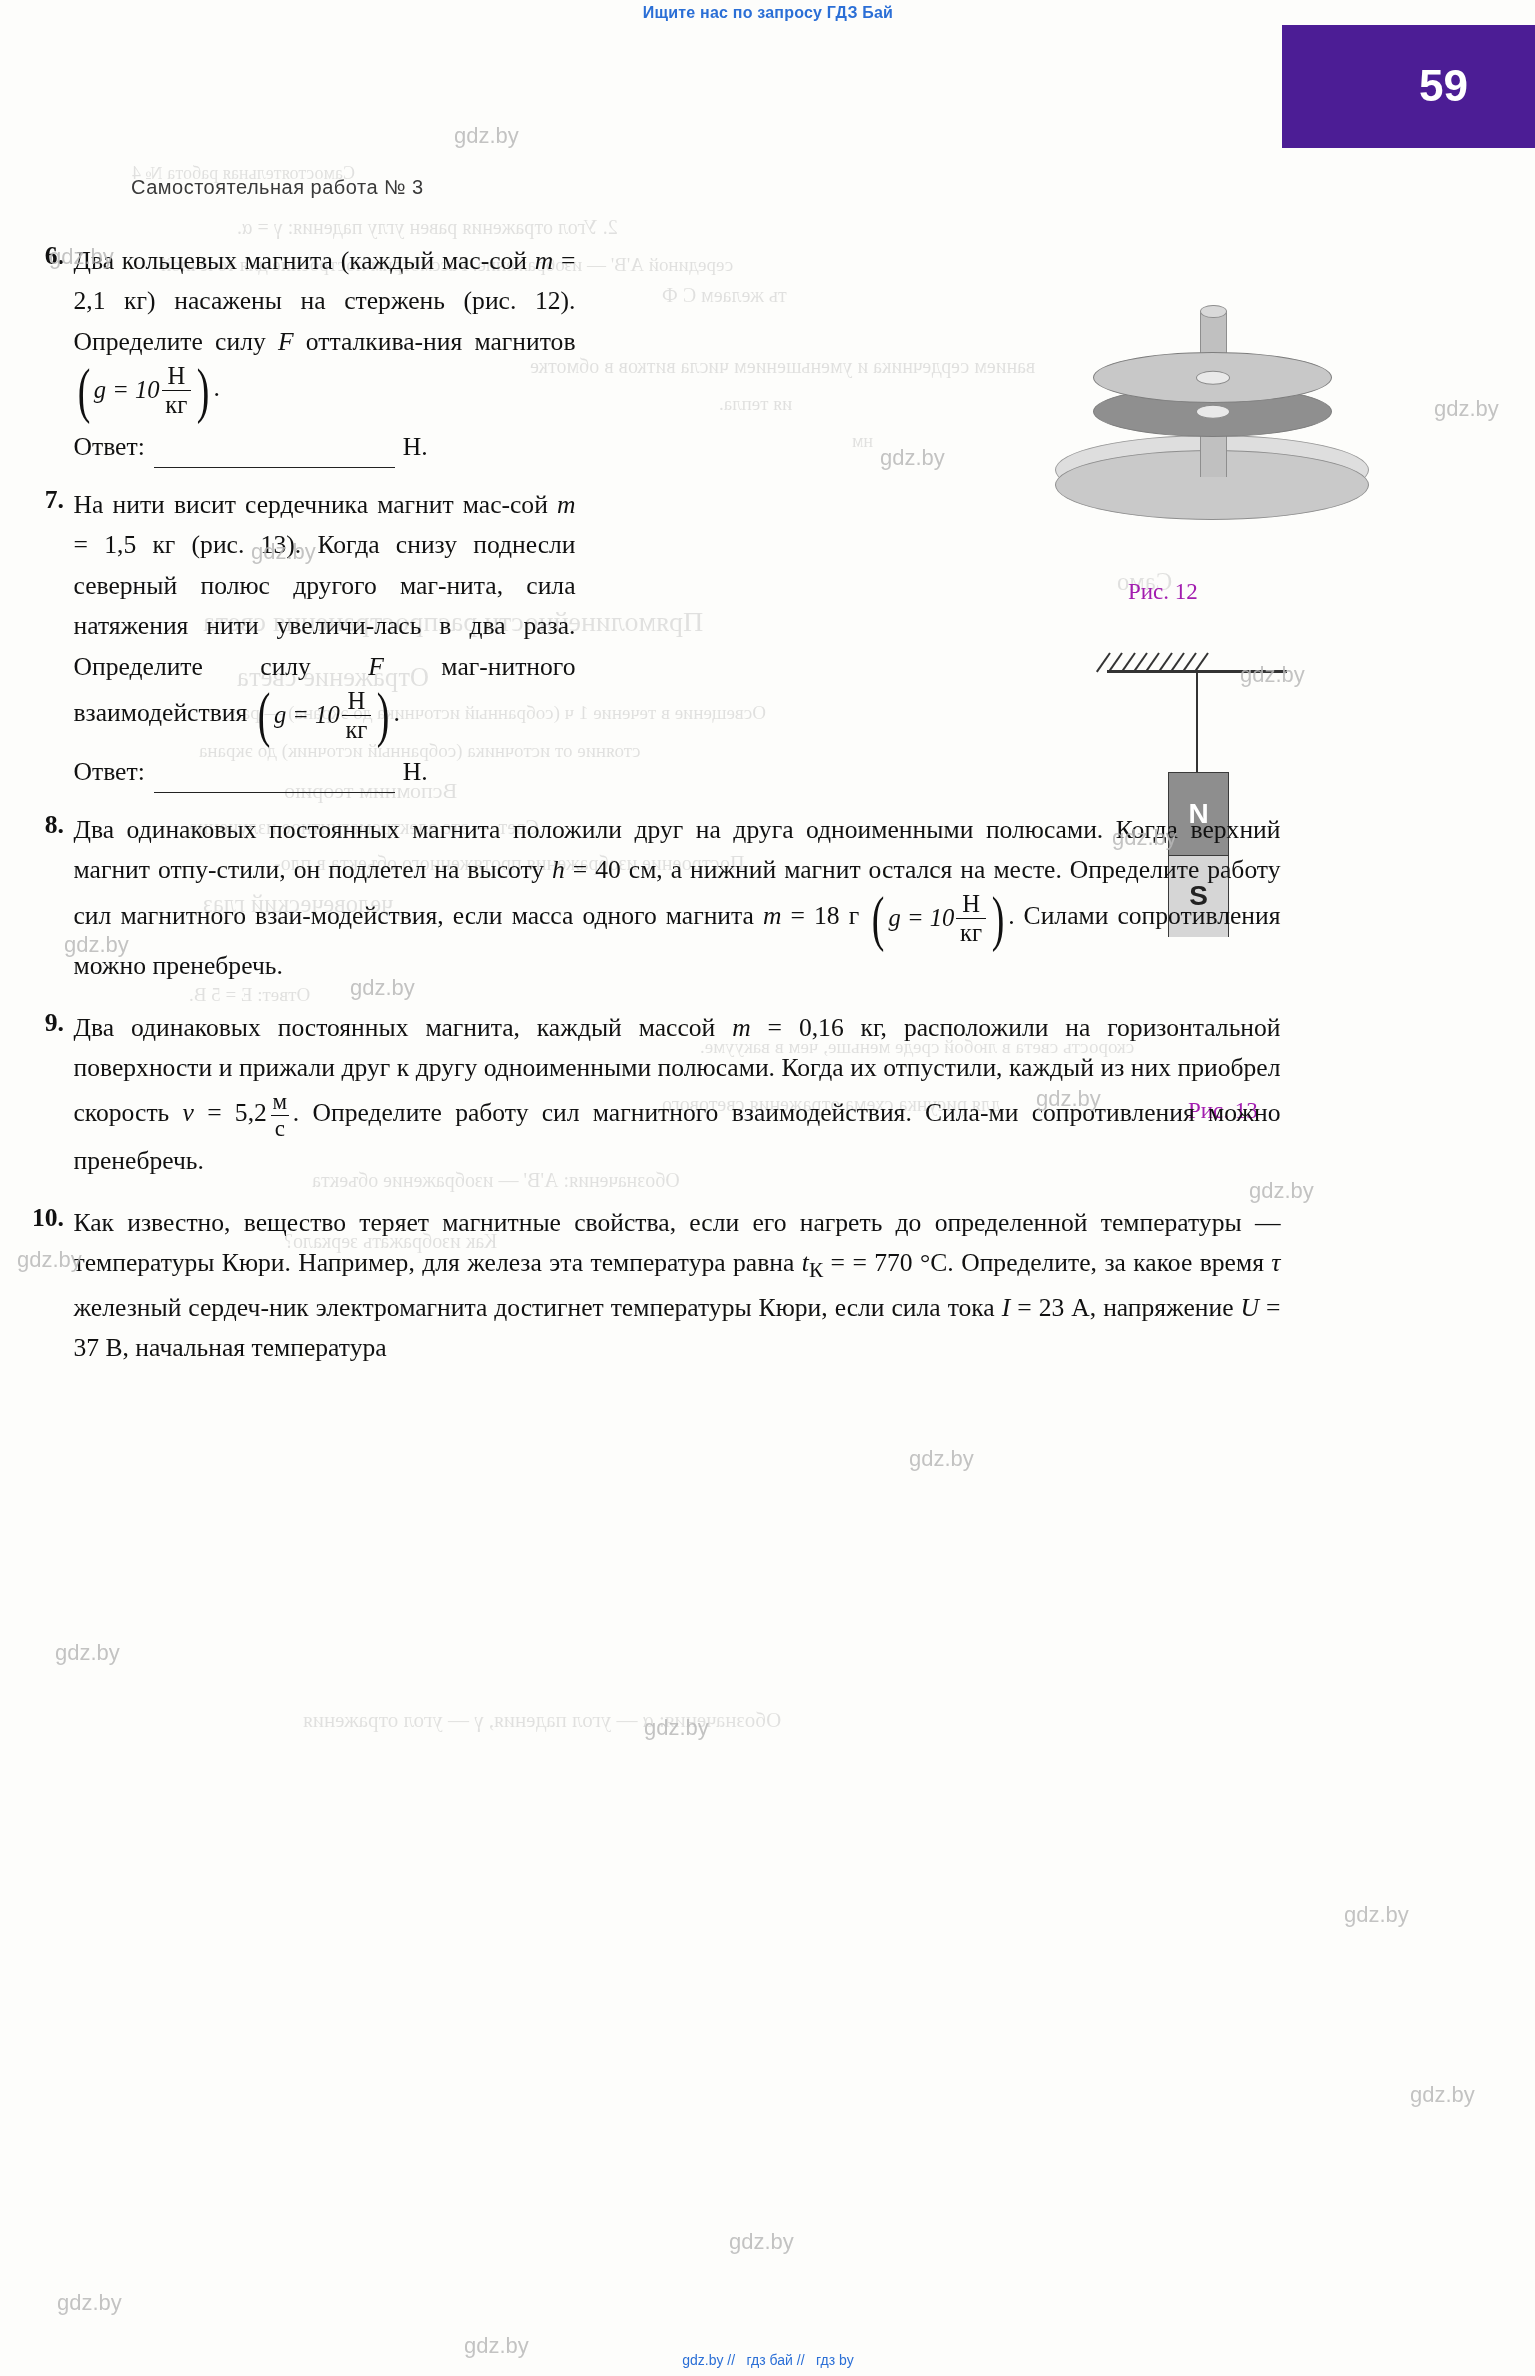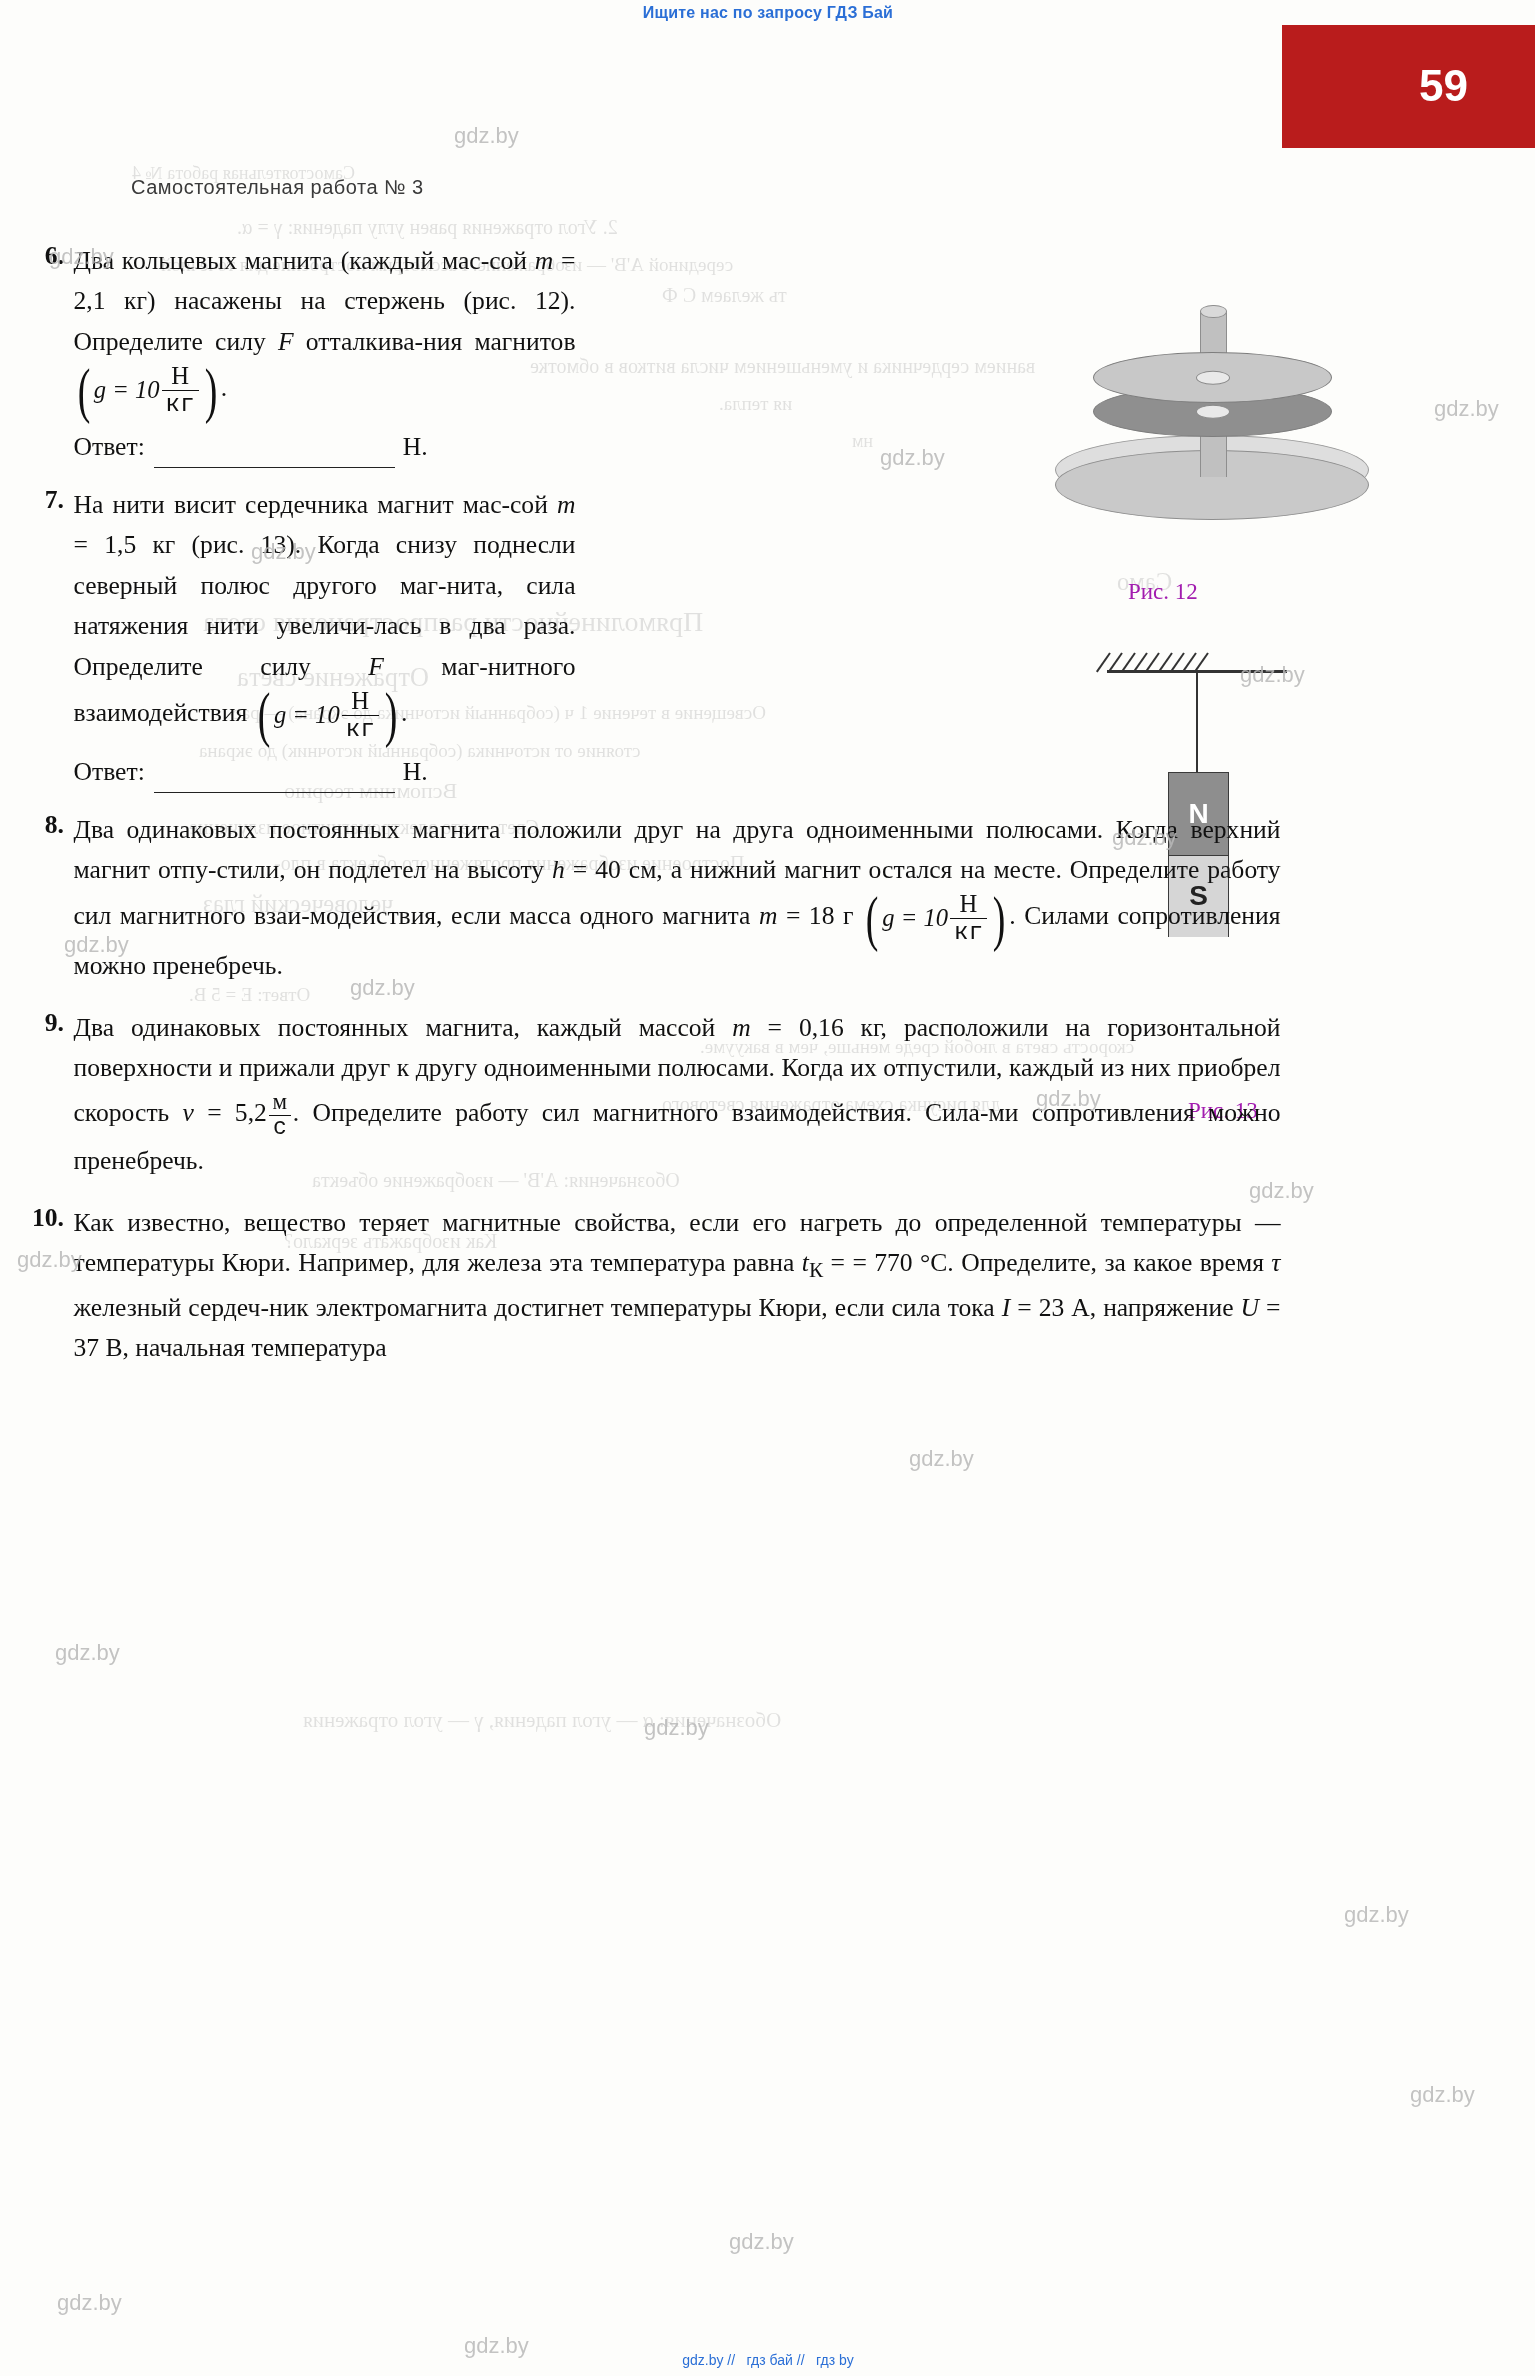--- a/index.html
+++ b/index.html
@@ -24,21 +24,21 @@
     font-family:"Liberation Sans", sans-serif;
     font-size:14px;
     color:#2b6fd6;
   }
   .bottom-banner span { margin:0 3.8px; }
 
   
   .page-num-block {
     position:absolute; top:24.6px; left:1282px;
     width:254px; height:123px;
-    background:#b91c1c;
+    background:#4c1d95;
   }
   .page-num-block .num {
     position:absolute; right:68px; top:50%;
     transform:translateY(-50%);
     font-family:"Liberation Sans", sans-serif;
     font-size:44px; font-weight:bold;
     color:#ffffff;
   }
 
   .sheet-title {
@@ -121,21 +121,21 @@
     display:inline-block;
     color:#111;
   }
   .frac {
     display:inline-flex; flex-direction:column;
     align-items:center; vertical-align:middle;
     margin:0 1.9px;
     line-height:1.12;
   }
   .frac .num { padding:0 3.8px; }
-  .frac .den { padding:0 3.8px; border-top:1.4px solid #111;font-family:Liberation Mono, monospace; }
+  .frac .den { padding:0 3.8px; border-top:1.4px solid #111; }
   .inline-frac { font-size:23px; }
 
   
   .fig-cap {
     position:absolute;
     font-size:23px; color:#a21caf;
     font-family:"Liberation Serif", serif;
   }
 
   

